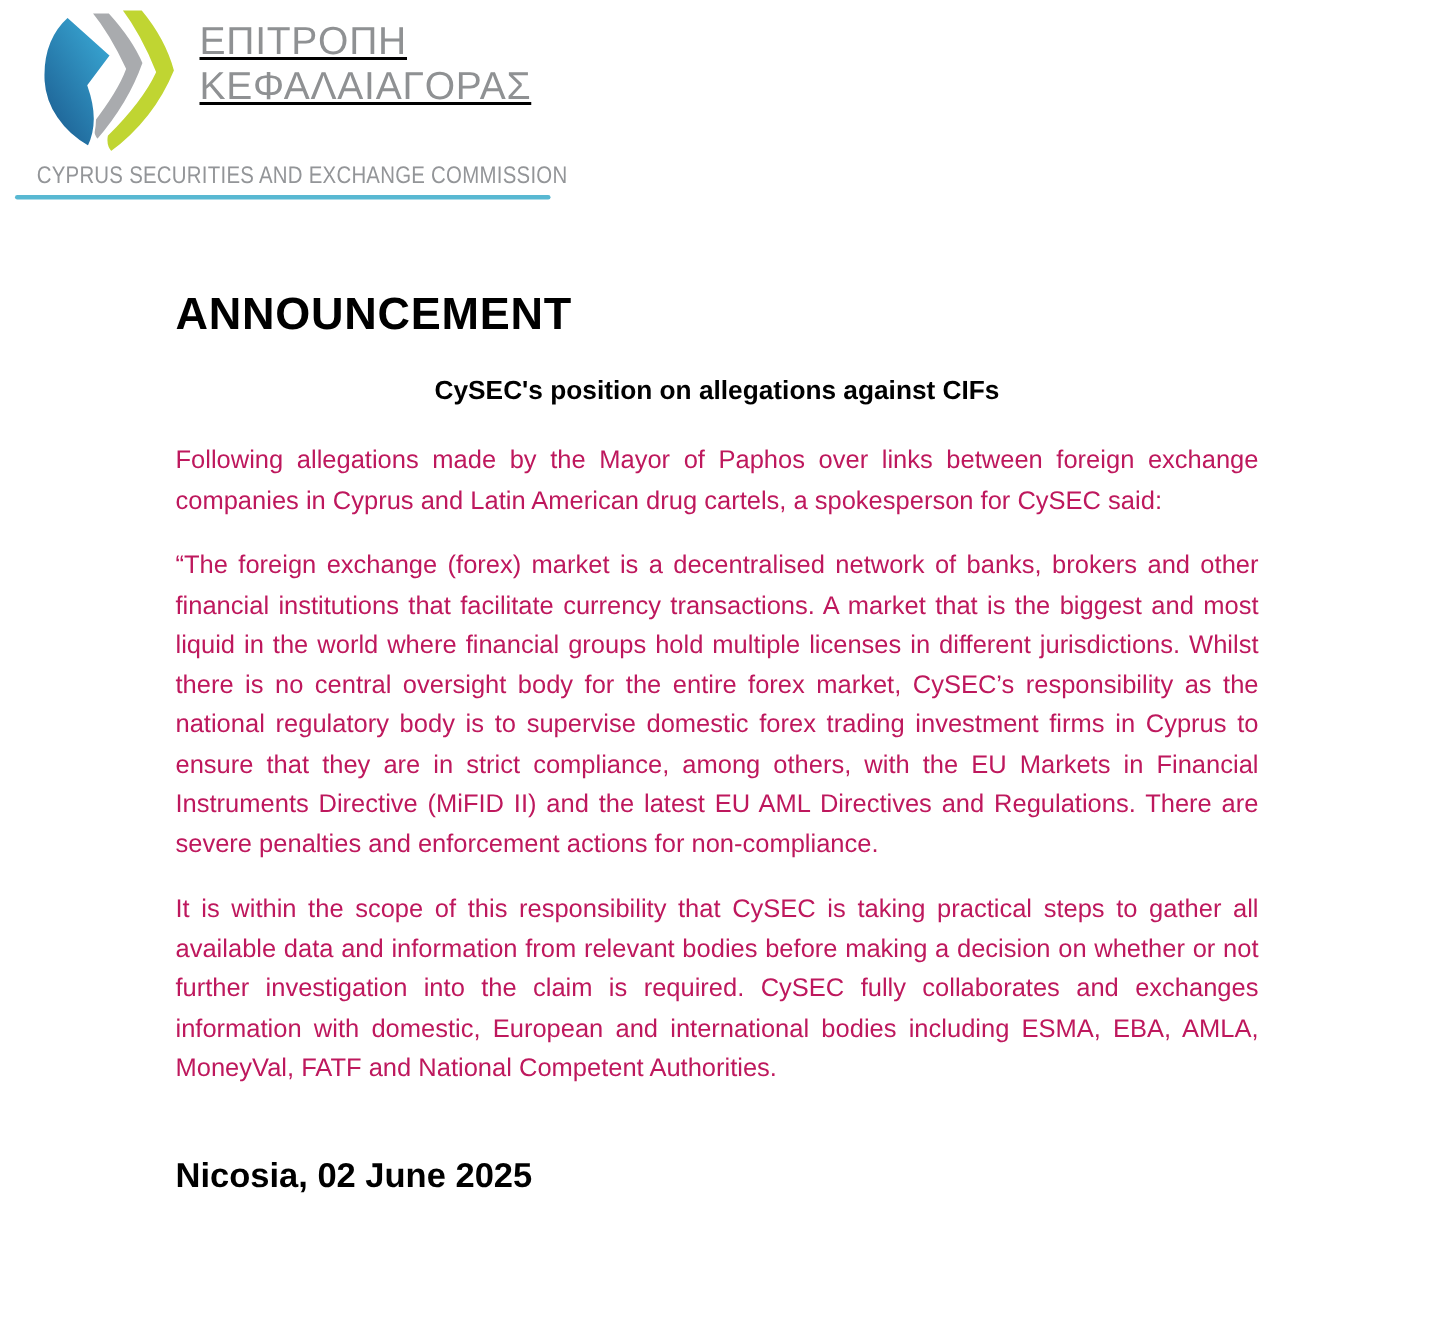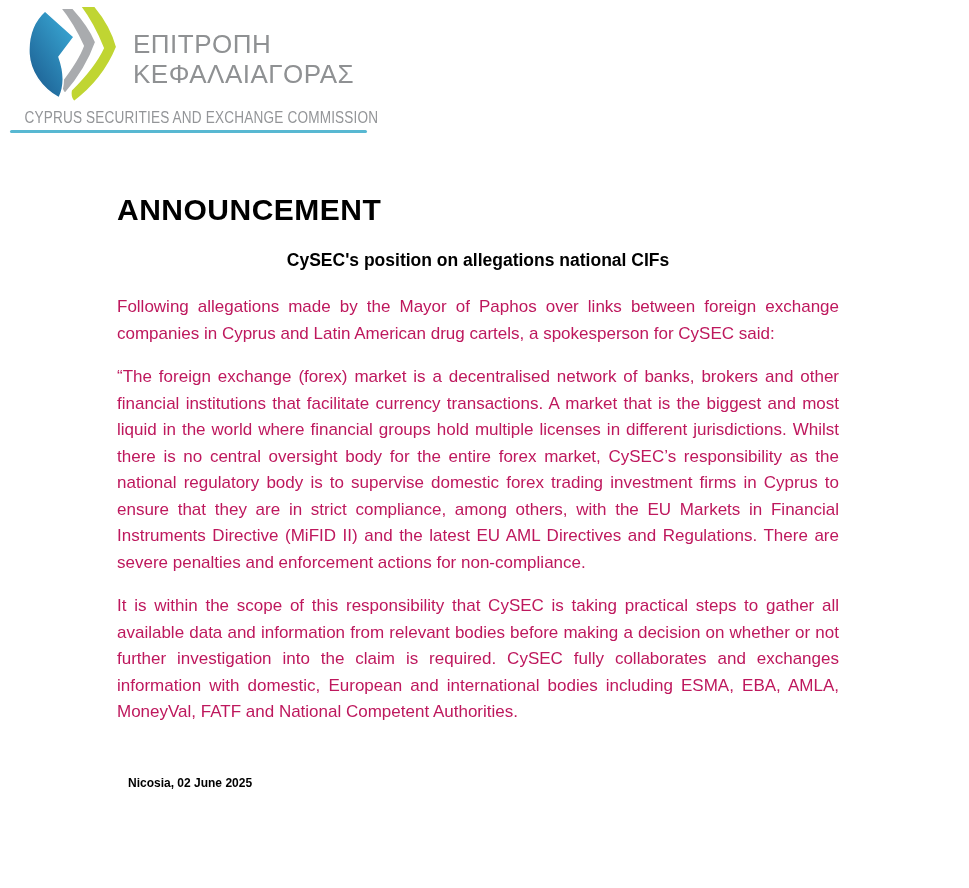--- a/index.html
+++ b/index.html
@@ -15,21 +15,22 @@
 
   
   .logo-block {
     position: absolute;
     top: 5px;
     left: 10px;
     width: 357px;
   }
   .logo-row {
     display: flex;
-    align-items: center;
+    align-items: flex-start;
+    text-decoration: underline;
   }
   .logo-mark {
     width: 90px;
     height: 100px;
     margin-left: 18px;
     flex: 0 0 auto;
   }
   .logo-greek {
     margin-left: 15px;
     padding-top: 7px;
@@ -85,22 +86,22 @@
     margin: 17px 0 0 0;
     font-size: 17px;
     line-height: 26.5px;
     text-align: justify;
     color: #be185d;
   }
   .doc-paragraph.first {
     margin-top: 23px;
   }
   .doc-dateline {
-    margin: 46px 0 0 11px;
-    font-size: 12px;
+    margin: 46px 0 0 0;
+    font-size: 23px;
     line-height: 22px;
     font-weight: bold;
     color: #000000;
     text-align: left;
   }
 </style>
 </head>
 <body>
 
 <header class="logo-block">
@@ -120,18 +121,18 @@
       <div>ΕΠΙΤΡΟΠΗ</div>
       <div>ΚΕΦΑΛΑΙΑΓΟΡΑΣ</div>
     </div>
   </div>
   <div class="logo-english">CYPRUS SECURITIES AND EXCHANGE COMMISSION</div>
   <div class="logo-underline"></div>
 </header>
 
 <main class="content">
   <h1 class="doc-title">ANNOUNCEMENT</h1>
-  <h2 class="doc-subtitle">CySEC's position on allegations national CIFs</h2>
+  <h2 class="doc-subtitle">CySEC's position on allegations against CIFs</h2>
   <p class="doc-paragraph first">Following allegations made by the Mayor of Paphos over links between foreign exchange companies in Cyprus and Latin American drug cartels, a spokesperson for CySEC said:</p>
   <p class="doc-paragraph">“The foreign exchange (forex) market is a decentralised network of banks, brokers and other financial institutions that facilitate currency transactions. A market that is the biggest and most liquid in the world where financial groups hold multiple licenses in different jurisdictions. Whilst there is no central oversight body for the entire forex market, CySEC’s responsibility as the national regulatory body is to supervise domestic forex trading investment firms in Cyprus to ensure that they are in strict compliance, among others, with the EU Markets in Financial Instruments Directive (MiFID II) and the latest EU AML Directives and Regulations. There are severe penalties and enforcement actions for non-compliance.</p>
   <p class="doc-paragraph">It is within the scope of this responsibility that CySEC is taking practical steps to gather all available data and information from relevant bodies before making a decision on whether or not further investigation into the claim is required. CySEC fully collaborates and exchanges information with domestic, European and international bodies including ESMA, EBA, AMLA, MoneyVal, FATF and National Competent Authorities.</p>
   <p class="doc-dateline">Nicosia, 02 June 2025</p>
 </main>
 
 </body></html>

